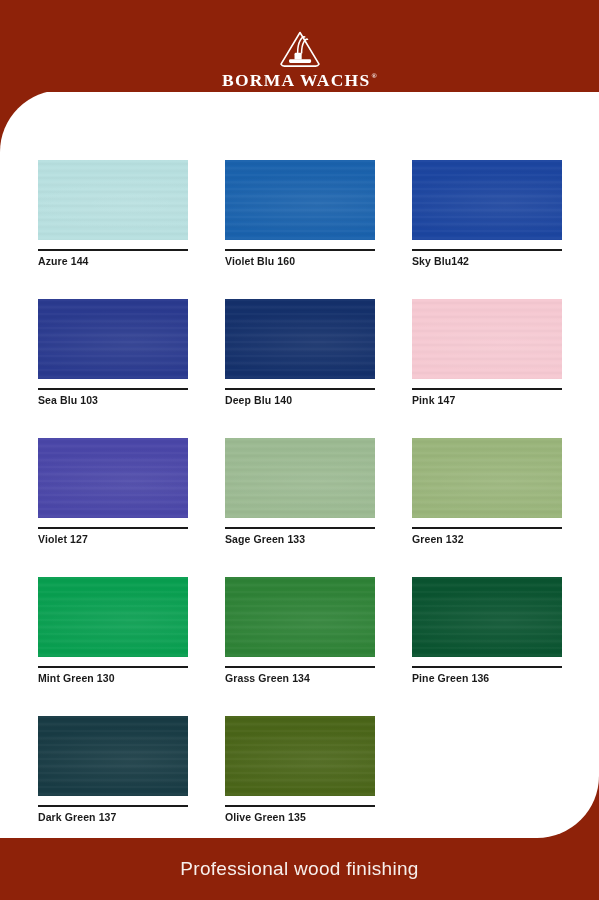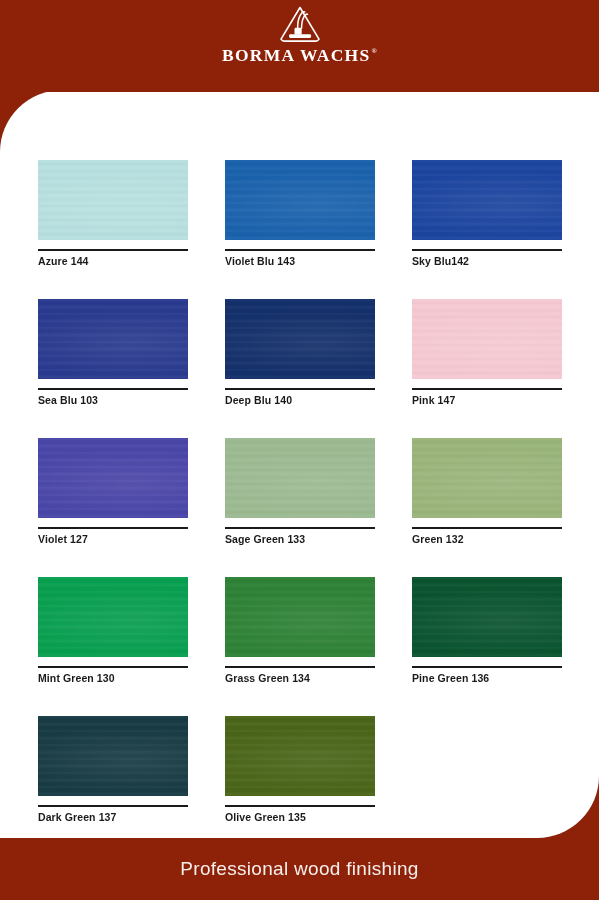--- a/index.html
+++ b/index.html
@@ -33,21 +33,21 @@
     background: #8E2209;
     display: flex;
     align-items: flex-start;
     justify-content: center;
     z-index: 3;
   }
   .brand {
     display: flex;
     flex-direction: column;
     align-items: center;
-    padding-top: 5px;
+    padding-top: 30px;
   }
   .brand-mark {
     width: 44px;
     height: 38px;
     display: block;
   }
   .brand-wordmark {
     margin-top: 4px;
     display: flex;
     align-items: flex-start;
@@ -181,21 +181,21 @@
   <div class="sheet">
     <div class="grid" id="swatch-grid">
         <div class="cell">
           <div class="swatch" style="background: rgb(184, 224, 224);"></div>
           <div class="cell-rule"></div>
           <div class="cell-label">Azure 144</div>
         </div>
         <div class="cell">
           <div class="swatch" style="background: rgb(26, 98, 173);"></div>
           <div class="cell-rule"></div>
-          <div class="cell-label">Violet Blu 143</div>
+          <div class="cell-label">Violet Blu 160</div>
         </div>
         <div class="cell">
           <div class="swatch" style="background: rgb(28, 69, 160);"></div>
           <div class="cell-rule"></div>
           <div class="cell-label">Sky Blu142</div>
         </div>
         <div class="cell">
           <div class="swatch" style="background: rgb(42, 58, 143);"></div>
           <div class="cell-rule"></div>
           <div class="cell-label">Sea Blu 103</div>

